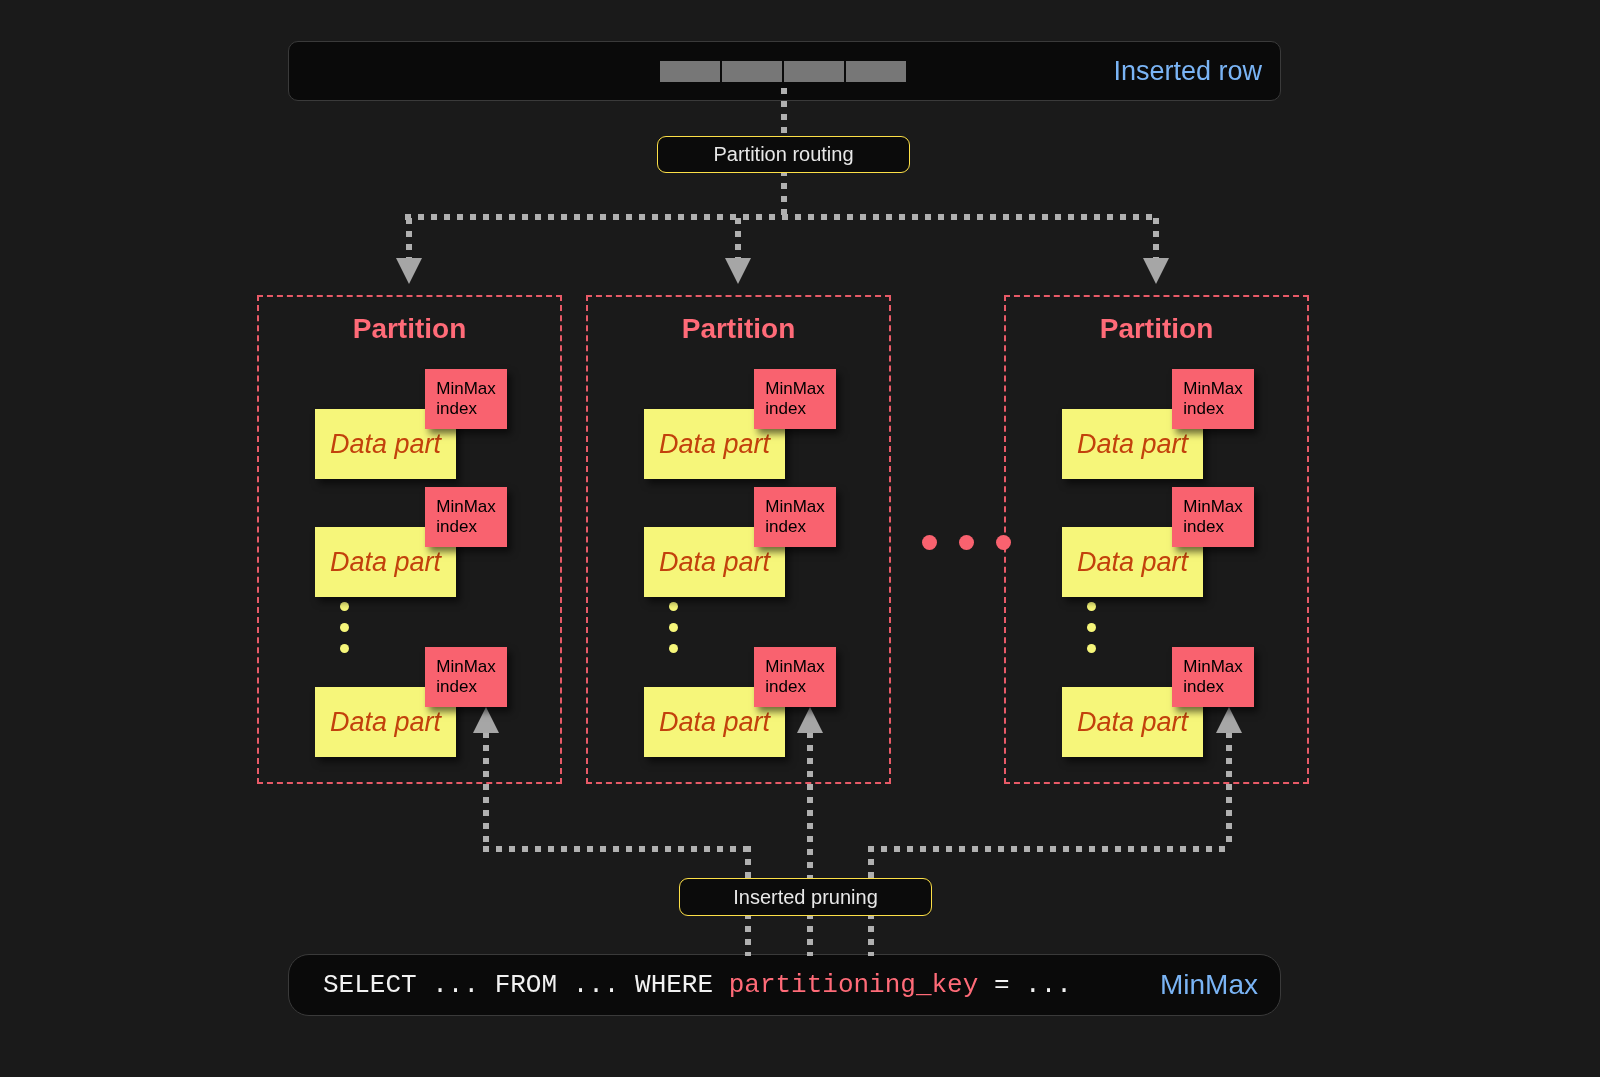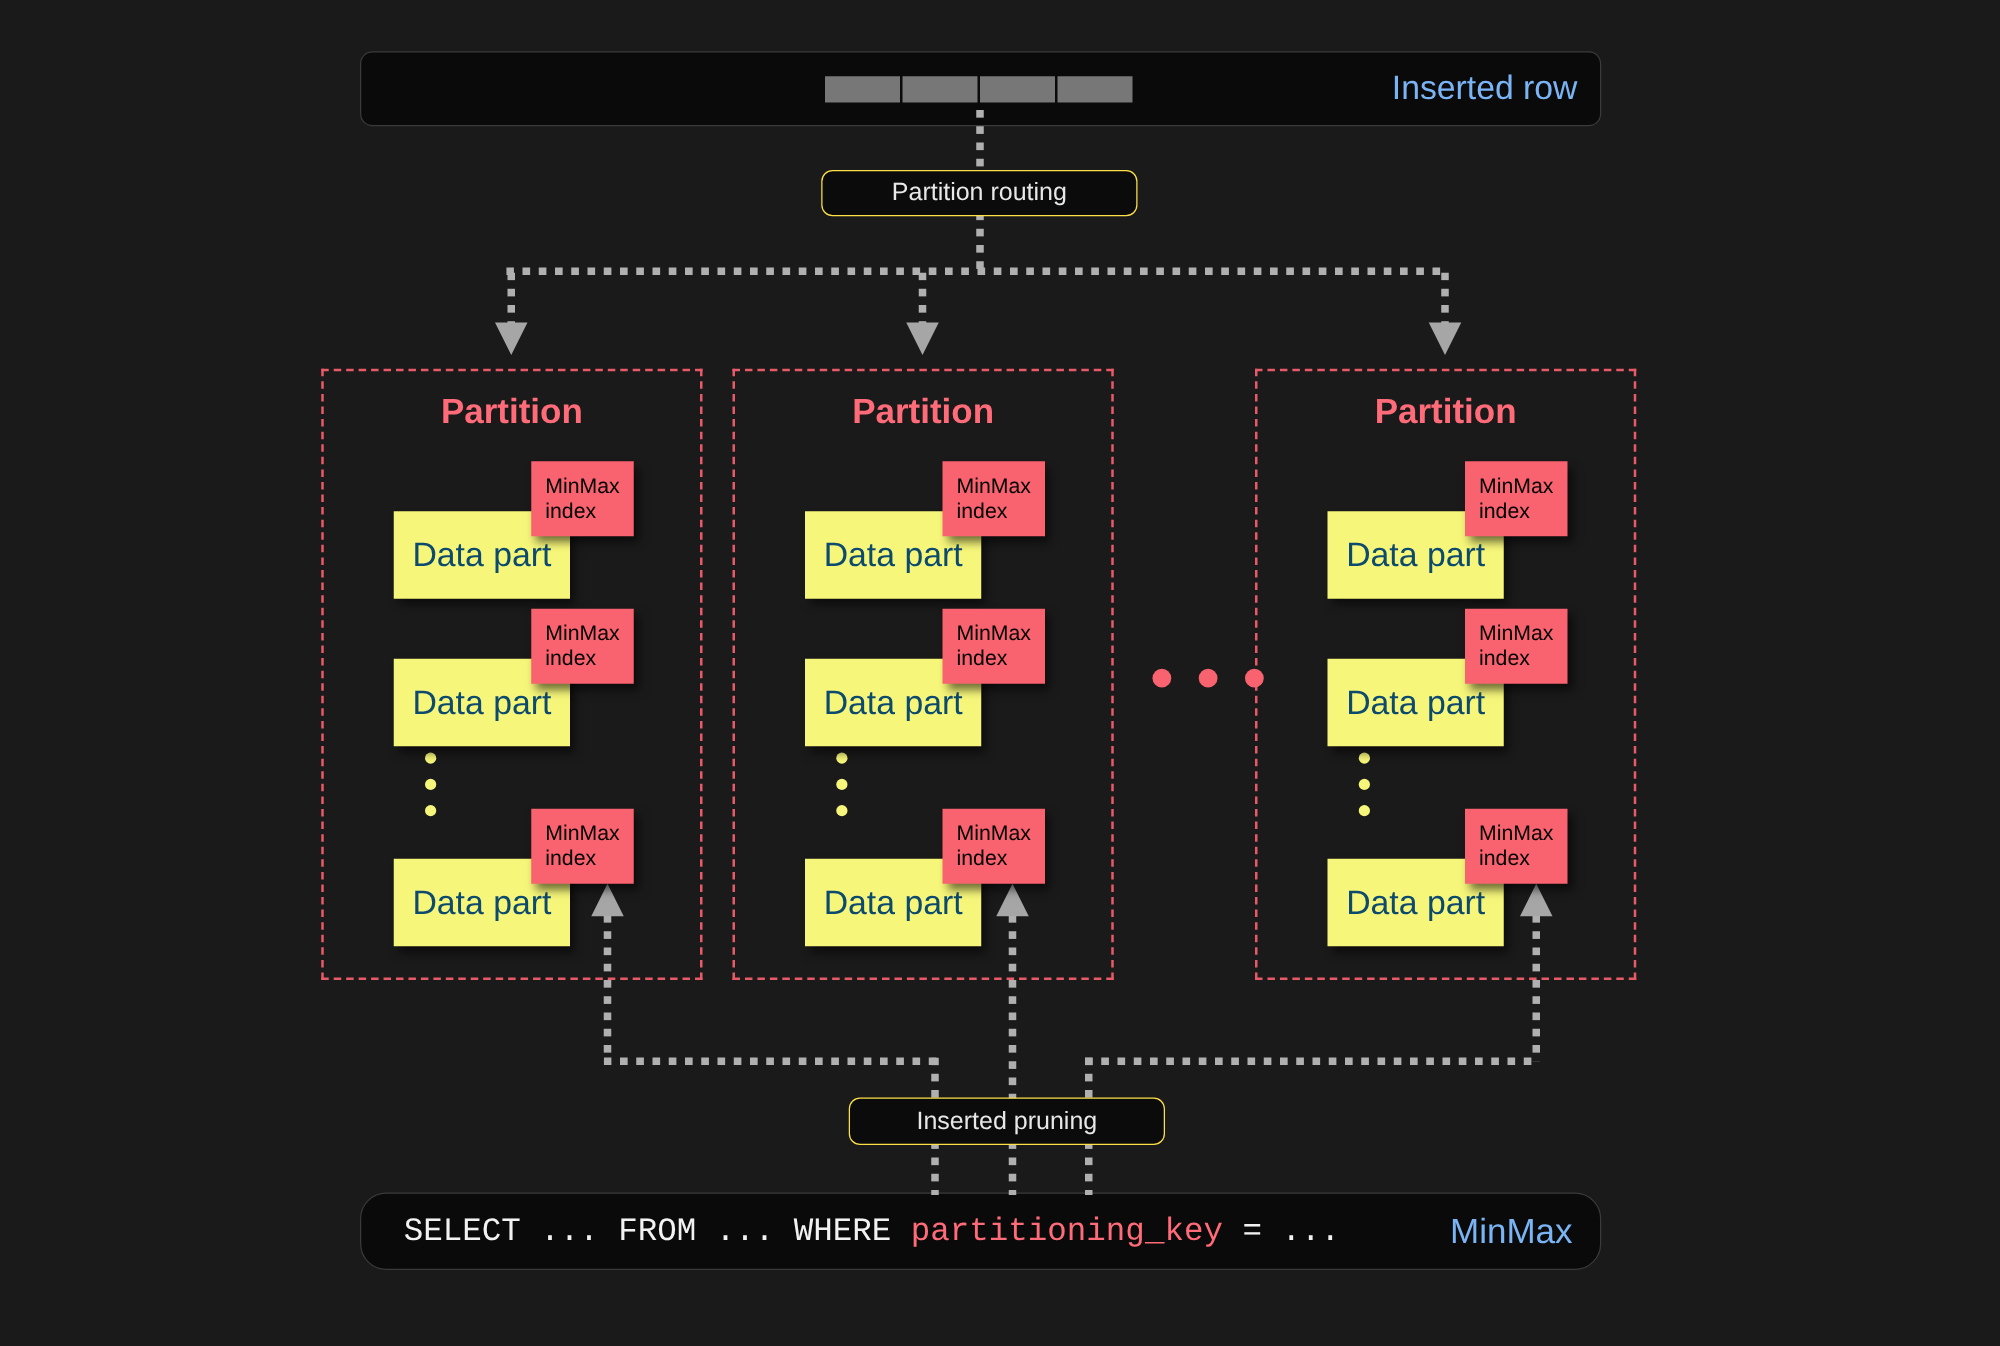--- a/index.html
+++ b/index.html
@@ -150,27 +150,28 @@
   .part-group.r2 { top: 190px; }
   .part-group.r3 { top: 350px; }
 
   .data-part {
     position: absolute;
     left: 0;
     top: 40px;
     width: 141px;
     height: 70px;
     background: #f6f67a;
-    color: #0c4a6e;
+    color: #c2410c;
     font-size: 27px;
     display: flex;
     align-items: center;
     justify-content: center;
     box-shadow: 4px 5px 7px rgba(0,0,0,0.55);
     z-index: 4;
+    font-style: italic;
   }
   .minmax {
     position: absolute;
     left: 110px;
     top: 0;
     width: 82px;
     height: 60px;
     background: #f9626f;
     color: #000000;
     font-size: 17px;

